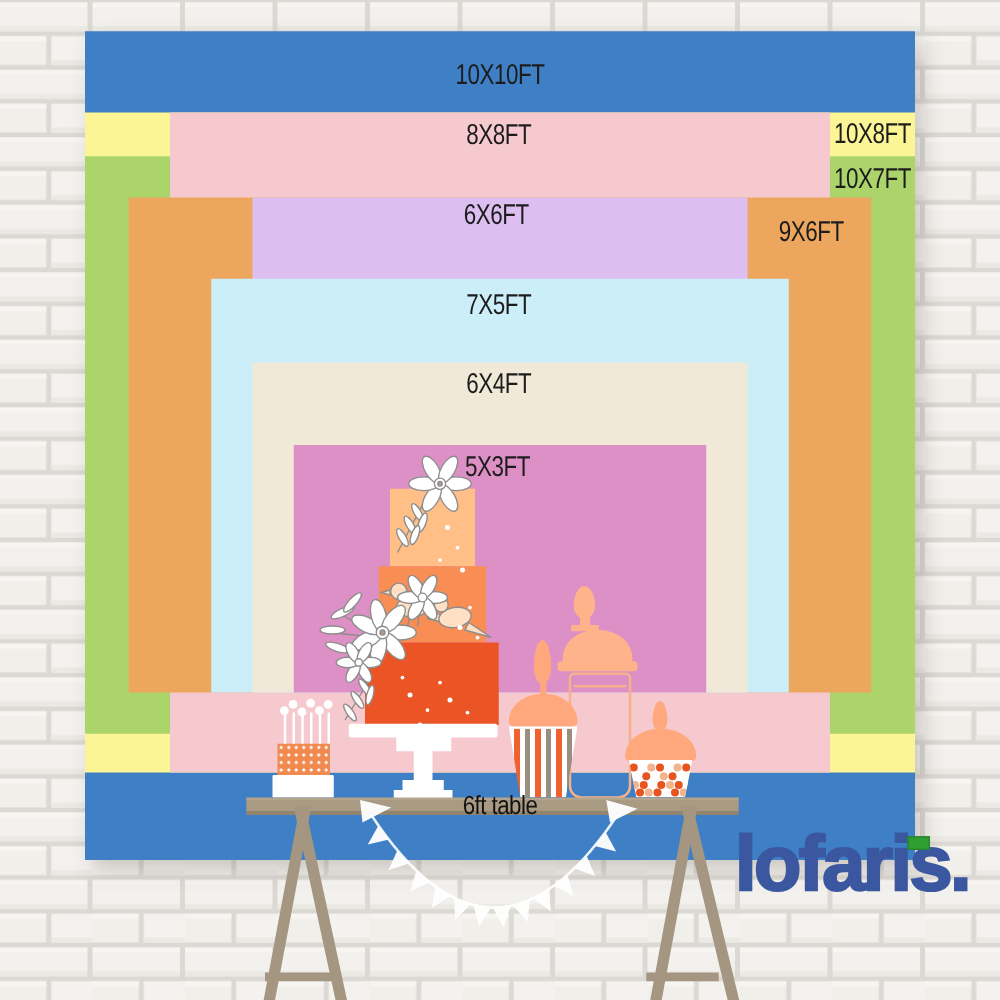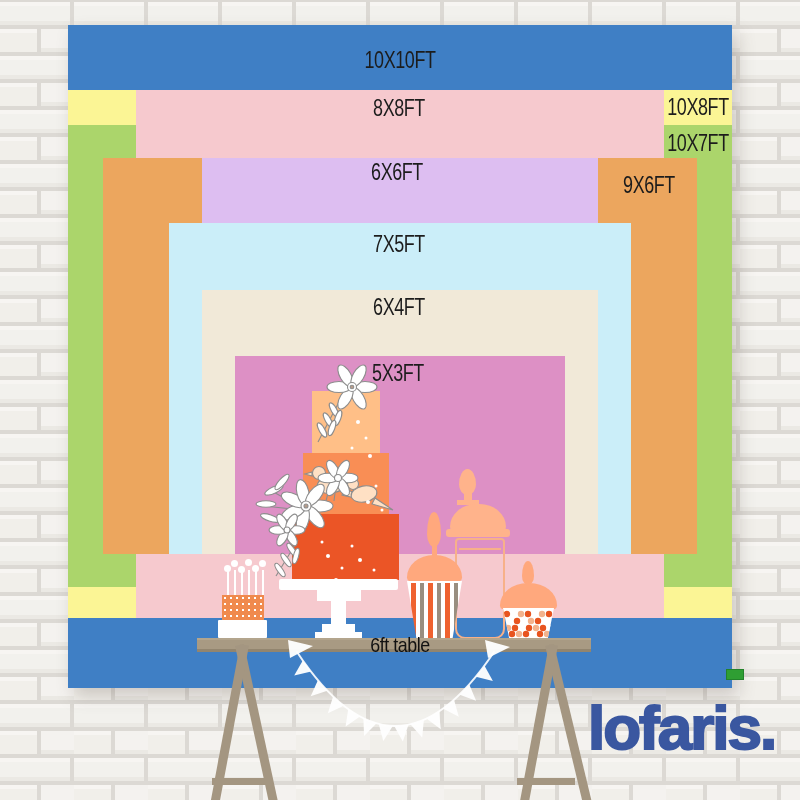--- a/index.html
+++ b/index.html
@@ -85,21 +85,21 @@
   
   .cj-finial{left:522px;top:561px;width:12px;height:24px;background:#ffa87d;
              border-radius:50% 50% 50% 50%/62% 62% 38% 38%;}
   .cj-lid{left:500px;top:583px;width:57px;height:26px;background:#ffa87d;
           border-radius:50% 50% 4px 4px/88% 88% 4px 4px;}
   .cj-cup{left:503px;top:608px;width:51px;height:30px;background:#fff;
           clip-path:polygon(0 0,100% 0,88% 100%,12% 100%);}
 
   
   .logo{left:588px;top:661px;color:#3a57a0;font-size:62px;font-weight:700;
-        letter-spacing:-2px;line-height:1;-webkit-text-stroke:2px #3a57a0;white-space:nowrap;margin-top:36px;}
+        letter-spacing:-2px;line-height:1;-webkit-text-stroke:2px #3a57a0;white-space:nowrap;}
   .logo-tab{left:726px;top:669px;width:18px;height:11px;background:#2f9e33;border:1px solid #23822a;}
 </style>
 </head>
 <body>
 
 <div id="stage">
 
   <svg class="abs" width="800" height="800" viewBox="0 0 800 800">
     <defs>
       <pattern id="bricks" width="74" height="54" patternUnits="userSpaceOnUse">

